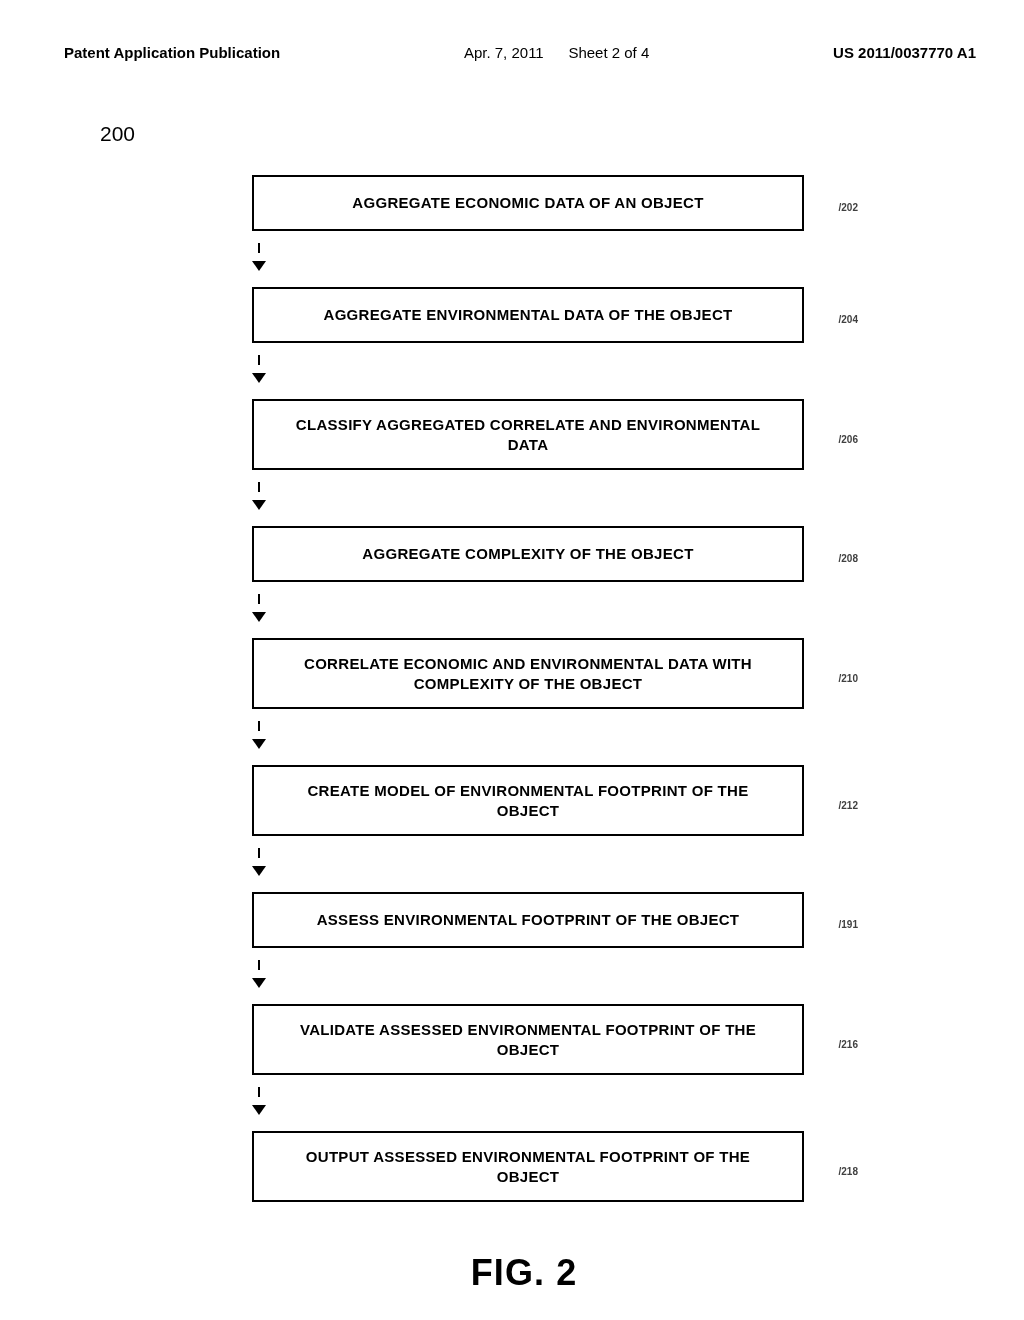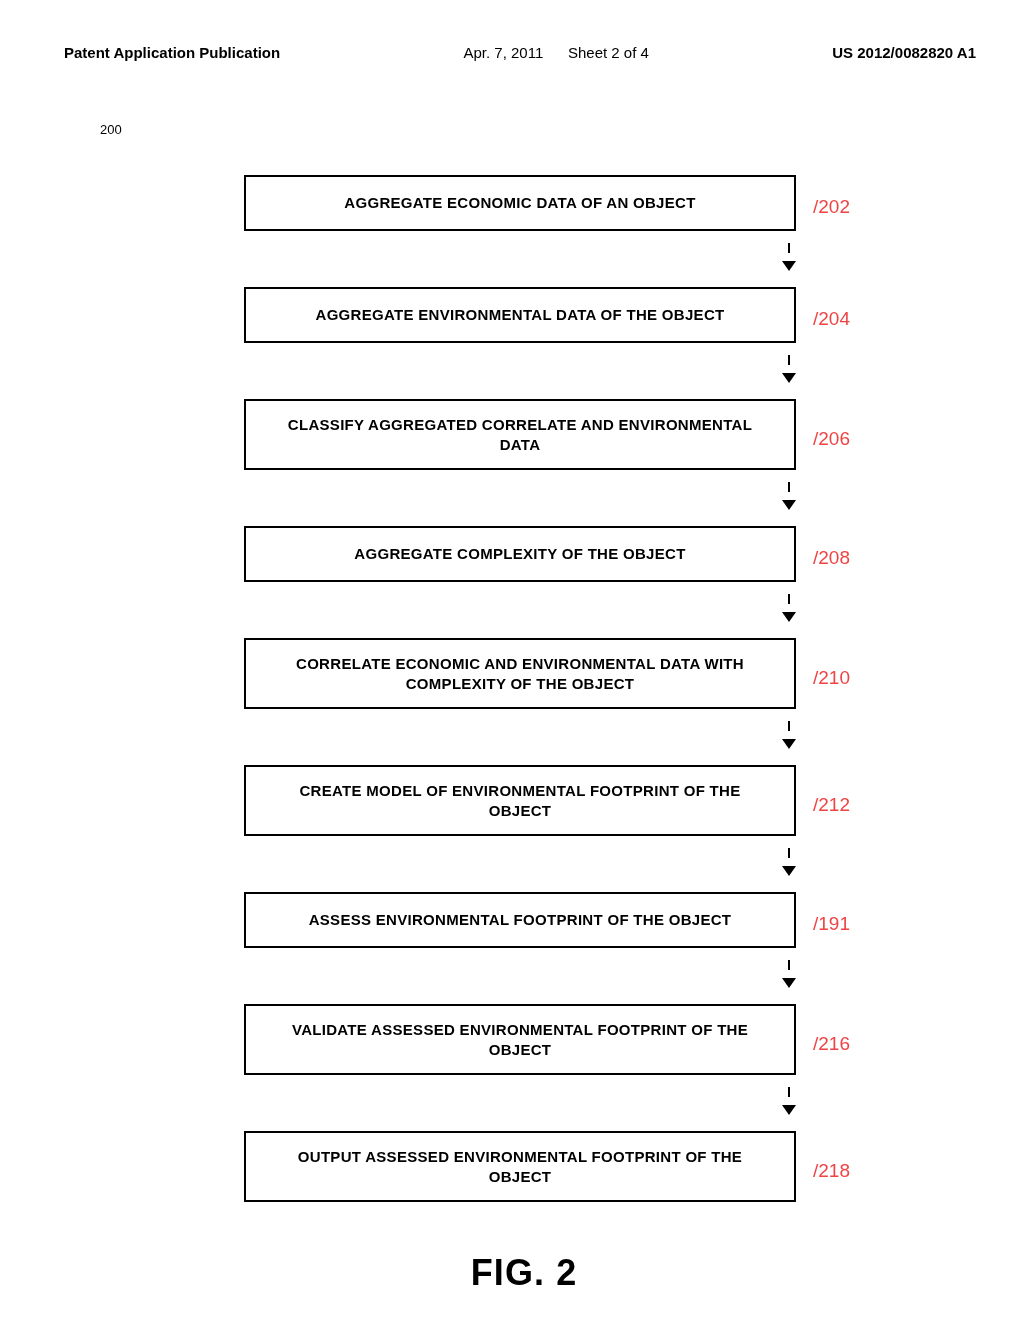--- a/index.html
+++ b/index.html
@@ -28,29 +28,29 @@
     }
     .header-right {
       font-weight: bold;
     }
 
     
     .diagram-label {
       position: absolute;
       top: 110px;
       left: 88px;
-      font-size: 13px;
+      font-size: 21px;
       color: #000;
     }
 
     
     .flowchart {
       display: flex;
       flex-direction: column;
-      align-items: flex-end;
+      align-items: flex-start;
       position: absolute;
       top: 155px;
       left: 50%;
       transform: translateX(-50%);
       width: 560px;
     }
 
     .flow-step {
       position: relative;
       width: 100%;
@@ -70,23 +70,24 @@
       display: flex;
       align-items: center;
       justify-content: center;
     }
 
     .ref-label {
       position: absolute;
       right: -54px;
       top: 50%;
       transform: translateY(-50%);
-      font-size: 19px;
-      color: #ef4444;
+      font-size: 10px;
+      color: #404040;
       white-space: nowrap;
+      font-weight: bold;
     }
 
     
     .arrow {
       display: flex;
       flex-direction: column;
       align-items: center;
       height: 36px;
       position: relative;
     }
@@ -117,21 +118,21 @@
   </style>
 </head>
 <body>
 
 <div class="header">
   <div class="header-left">Patent Application Publication</div>
   <div class="header-center">
     <span>Apr. 7, 2011</span>&nbsp;&nbsp;&nbsp;
     <span>Sheet 2 of 4</span>
   </div>
-  <div class="header-right">US 2012/0082820 A1</div>
+  <div class="header-right">US 2011/0037770 A1</div>
 </div>
 
 <div class="diagram-label">200</div>
 
 <div class="flowchart" id="flowchart-container">
 <div class="flow-step">
       <div class="box">AGGREGATE ECONOMIC DATA OF AN OBJECT</div>
       <div class="ref-label">/202</div>
     </div>
     <div class="arrow">

